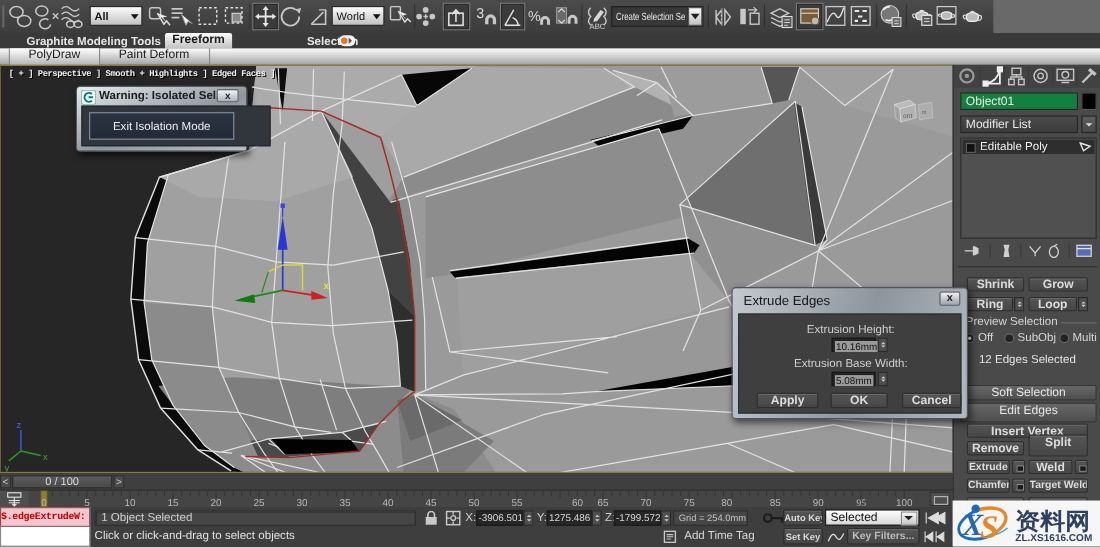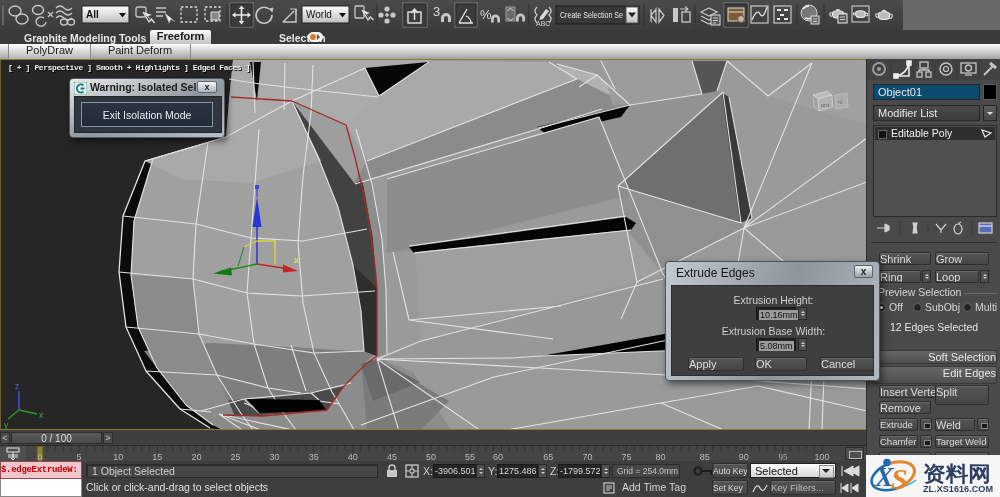--- a/index.html
+++ b/index.html
@@ -1,23 +1,23 @@
 <!DOCTYPE html>
 <html><head>
 <meta charset="utf-8">
 <style>
 html,body{margin:0;padding:0;}
 body{width:1000px;height:497px;position:relative;overflow:hidden;background:#4a4a4a;
      font-family:"Liberation Sans",sans-serif;}
 .abs{position:absolute;}
 .btn{position:absolute;background:linear-gradient(#555,#464646);border:1px solid #2e2e2e;
      box-shadow:inset 0 1px 0 rgba(255,255,255,.12);color:#dcdcdc;font-size:11px;
-     text-align:left;border-radius:2px;box-sizing:border-box;white-space:nowrap;overflow:hidden;}
+     text-align:center;border-radius:2px;box-sizing:border-box;white-space:nowrap;overflow:hidden;font-weight:bold;}
 .roll{position:absolute;background:linear-gradient(#676767,#4e4e4e);border:1px solid #383838;
-     color:#e8e8e8;font-size:11px;text-align:right;border-radius:2px;box-sizing:border-box;white-space:nowrap;overflow:hidden;}
+     color:#e8e8e8;font-size:11px;text-align:center;border-radius:2px;box-sizing:border-box;white-space:nowrap;overflow:hidden;}
 .fld{position:absolute;background:#262626;border:1px solid #1a1a1a;color:#d8d8d8;
      font-size:9px;box-sizing:border-box;overflow:hidden;white-space:nowrap;}
 .spin{position:absolute;width:9px;background:#4e4e4e;border:1px solid #2a2a2a;box-sizing:border-box;}
 .spin:before{content:"";position:absolute;left:1.5px;top:1px;border:2.5px solid transparent;border-bottom-color:#ccc;}
 .spin:after{content:"";position:absolute;left:1.5px;bottom:1px;border:2.5px solid transparent;border-top-color:#ccc;}
 </style>
 </head>
 <body>
 
 <div class="abs" id="toolbar" style="left:0;top:0;width:1000px;height:30px;background:linear-gradient(#4b4b4b,#3c3c3c);border-bottom:1px solid #2e2e2e;">
@@ -376,21 +376,21 @@
           <path d="M98,16 L105,16"></path>
         </g>
 
       <g stroke="#c4c4c4" stroke-width="2" fill="none">
           <path d="M117,16 L126,7"></path>
           <path d="M123,4 L129,9" stroke-width="3"></path>
         </g>
     </svg>
   </div>
 
-  <div class="abs" style="left:6px;top:25px;width:107px;height:16px;background:#0c4a6e;border:1px solid #252525;color:#e8e8e8;font-size:11px;line-height:15px;padding-left:4px;box-sizing:border-box;">Object01</div>
+  <div class="abs" style="left:6px;top:25px;width:107px;height:16px;background:#15803d;border:1px solid #252525;color:#e8e8e8;font-size:11px;line-height:15px;padding-left:4px;box-sizing:border-box;">Object01</div>
   <div class="abs" style="left:116px;top:25px;width:14px;height:16px;background:#000;border:1px solid #5a5a5a;box-sizing:border-box;"></div>
 
   <div class="abs" style="left:6px;top:46px;width:107px;height:16px;background:linear-gradient(#4a4a4a,#3c3c3c);border:1px solid #252525;color:#e8e8e8;font-size:11px;line-height:15px;padding-left:4px;box-sizing:border-box;">Modifier List</div>
   <div class="abs" style="left:116px;top:46px;width:14px;height:16px;background:linear-gradient(#5e5e5e,#474747);border:1px solid #252525;box-sizing:border-box;">
     <div class="abs" style="left:3px;top:6px;border:3.5px solid transparent;border-top-color:#ddd;"></div>
   </div>
 
   <div class="abs" style="left:6px;top:66px;width:124px;height:92px;background:#505050;border:1px solid #2a2a2a;box-sizing:border-box;">
     <div class="abs" style="left:1px;top:1px;width:120px;height:13px;background:#2e2e2e;">
       <div class="abs" style="left:3px;top:3px;width:7px;height:7px;background:#111;border:1px solid #666;"></div>
@@ -433,21 +433,21 @@
     <div class="abs" style="left:54px;top:7px;color:#d6d6d6;font-size:10.5px;">SubObj</div>
     <div class="abs" style="left:92px;top:9px;width:9px;height:9px;border-radius:50%;background:#222;border:1px solid #666;box-sizing:border-box;"></div>
     <div class="abs" style="left:104px;top:7px;color:#d6d6d6;font-size:10.5px;">Multi</div>
   </div>
   <div class="abs" style="left:0;top:262px;width:134px;text-align:center;color:#e4e4e4;font-size:10.5px;">12 Edges Selected</div>
 
   <div class="roll" style="left:6px;top:291px;width:124px;height:14px;line-height:13px;">Soft Selection</div>
   <div class="roll" style="left:6px;top:307px;width:124px;height:18px;line-height:13px;">Edit Edges</div>
   <div class="btn" style="left:12px;top:326px;width:110px;height:13px;line-height:12px;">Insert Vertex</div>
   <div class="btn" style="left:12px;top:342px;width:52px;height:13px;line-height:12px;">Remove</div>
-  <div class="btn" style="left:68px;top:326px;width:54px;height:20px;line-height:12px;">Split</div>
+  <div class="btn" style="left:68px;top:336px;width:54px;height:20px;line-height:12px;">Split</div>
   <div class="btn" style="left:12px;top:359px;width:39px;height:13px;line-height:12px;font-size:9.5px;">Extrude</div>
   <div class="btn" style="left:53px;top:359px;width:12px;height:13px;">
       <div class="abs" style="left:3px;top:4px;width:5px;height:4px;background:#1a1a1a;border:1px solid #888;"></div>
     </div>
   <div class="btn" style="left:68px;top:359px;width:40px;height:13px;line-height:12px;">Weld</div>
   <div class="btn" style="left:110px;top:359px;width:12px;height:13px;">
       <div class="abs" style="left:3px;top:4px;width:5px;height:4px;background:#1a1a1a;border:1px solid #888;"></div>
     </div>
   <div class="btn" style="left:12px;top:376px;width:39px;height:13px;line-height:12px;font-size:9.5px;">Chamfer</div>
   <div class="btn" style="left:53px;top:376px;width:12px;height:13px;">
@@ -581,21 +581,21 @@
       <div style="position:absolute;left:108.2px;top:6px;width:20px;text-align:center;color:#b8b8b8;font-size:9px;">10</div>
       <div style="position:absolute;left:147.3px;top:6px;width:20px;text-align:center;color:#b8b8b8;font-size:9px;">15</div>
       <div style="position:absolute;left:186.4px;top:6px;width:20px;text-align:center;color:#b8b8b8;font-size:9px;">20</div>
       <div style="position:absolute;left:225.5px;top:6px;width:20px;text-align:center;color:#b8b8b8;font-size:9px;">25</div>
       <div style="position:absolute;left:264.6px;top:6px;width:20px;text-align:center;color:#b8b8b8;font-size:9px;">30</div>
       <div style="position:absolute;left:303.7px;top:6px;width:20px;text-align:center;color:#b8b8b8;font-size:9px;">35</div>
       <div style="position:absolute;left:342.8px;top:6px;width:20px;text-align:center;color:#b8b8b8;font-size:9px;">40</div>
       <div style="position:absolute;left:381.90000000000003px;top:6px;width:20px;text-align:center;color:#b8b8b8;font-size:9px;">45</div>
       <div style="position:absolute;left:421px;top:6px;width:20px;text-align:center;color:#b8b8b8;font-size:9px;">50</div>
       <div style="position:absolute;left:460.1px;top:6px;width:20px;text-align:center;color:#b8b8b8;font-size:9px;">55</div>
-      <div style="position:absolute;left:488px;top:6px;width:20px;text-align:center;color:#b8b8b8;font-size:9px;">60</div>
+      <div style="position:absolute;left:515px;top:6px;width:20px;text-align:center;color:#b8b8b8;font-size:9px;">60</div>
       <div style="position:absolute;left:538.3px;top:6px;width:20px;text-align:center;color:#b8b8b8;font-size:9px;">65</div>
       <div style="position:absolute;left:577.4px;top:6px;width:20px;text-align:center;color:#b8b8b8;font-size:9px;">70</div>
       <div style="position:absolute;left:616.5px;top:6px;width:20px;text-align:center;color:#b8b8b8;font-size:9px;">75</div>
       <div style="position:absolute;left:655.6px;top:6px;width:20px;color:#b8b8b8;font-size:9px;">80</div>
       <div style="position:absolute;left:694.7px;top:6px;width:20px;text-align:center;color:#b8b8b8;font-size:9px;">85</div>
       <div style="position:absolute;left:733.8000000000001px;top:6px;width:20px;text-align:center;color:#b8b8b8;font-size:9px;">90</div>
       <div style="position:absolute;left:772.9px;top:6px;width:20px;text-align:center;color:#b8b8b8;font-size:9px;font-family:Liberation Serif, serif;">95</div>
       <div style="position:absolute;left:812px;top:6px;width:20px;text-align:center;color:#b8b8b8;font-size:9px;">100</div>
       <div style="position:absolute;left:30px;top:6px;width:20px;text-align:center;color:#b8b8b8;font-size:9px;">0</div>
     </div>
@@ -664,21 +664,21 @@
   <div class="abs" style="left:622px;top:20px;color:#d6d6d6;font-size:10.5px;">Add Time Tag</div>
 </div>
 
 <div class="abs" id="warn" style="left:69px;top:78px;width:156px;height:60px;background:linear-gradient(160deg,#e9ecef,#8f979e 55%,#b9bfc5);border:1px solid #55595e;border-radius:4px;box-shadow:2px 3px 6px rgba(0,0,0,.6);box-sizing:border-box;">
   <svg class="abs" style="left:4px;top:3px;" width="13" height="13">
     <rect x="0" y="0" width="13" height="13" rx="2" fill="#eef6f6" stroke="#6a8"></rect>
     <path d="M9.5,3.5 A4,4 0 1 0 9.5,9.5 M6.5,6.5 h4" stroke="#0e7a80" stroke-width="1.8" fill="none"></path>
   </svg>
   <div class="abs" style="left:20px;top:2px;width:108px;color:#1a1a1a;font-size:10.5px;font-weight:bold;white-space:nowrap;overflow:hidden;">Warning: Isolated Sel...</div>
   <div class="abs" style="left:127px;top:2px;width:20px;height:12px;background:linear-gradient(#f4f6f8,#aab2ba);border:1px solid #666;border-radius:2px;color:#222;font-size:9px;font-weight:bold;text-align:center;line-height:11px;box-sizing:border-box;">x</div>
-  <div class="abs" style="left:4px;top:17px;width:148px;height:37px;background:#31353c;border:1px solid #23262b;box-sizing:border-box;">
+  <div class="abs" style="left:4px;top:17px;width:172px;height:37px;background:#31353c;border:1px solid #23262b;box-sizing:border-box;">
     <div class="abs" style="left:6px;top:5px;width:132px;height:25px;background:linear-gradient(#2c3340,#222a38);border:1px solid #8493a6;color:#e9eef3;font-size:10.5px;text-align:center;line-height:24px;box-sizing:border-box;">Exit Isolation Mode</div>
   </div>
 </div>
 
 <div class="abs" id="extrude" style="left:665px;top:261px;width:215px;height:120px;background:linear-gradient(105deg,#c3c9cf,#8d959d 55%,#b2b8bf);border:1px solid #4e545a;border-radius:4px;box-shadow:2px 3px 7px rgba(0,0,0,.55);box-sizing:border-box;">
   <div class="abs" style="left:10px;top:4px;color:#14181c;font-size:12px;">Extrude Edges</div>
   <div class="abs" style="left:188px;top:3px;width:19px;height:13px;background:linear-gradient(#eef1f4,#9aa2aa);border:1px solid #5c6269;border-radius:2px;color:#222;font-size:10px;font-weight:bold;text-align:center;line-height:11px;box-sizing:border-box;">x</div>
   <div class="abs" style="left:5px;top:23px;width:203px;height:91px;background:#3f3f3f;border:1px solid #2d2d2d;box-sizing:border-box;">
     <div class="abs" style="left:0;top:8px;width:203px;text-align:center;color:#cfcfcf;font-size:10.5px;">Extrusion Height:</div>
     <div class="abs" style="left:84px;top:21px;width:40px;height:13px;background:#232323;border:1px solid #181818;box-sizing:border-box;">

